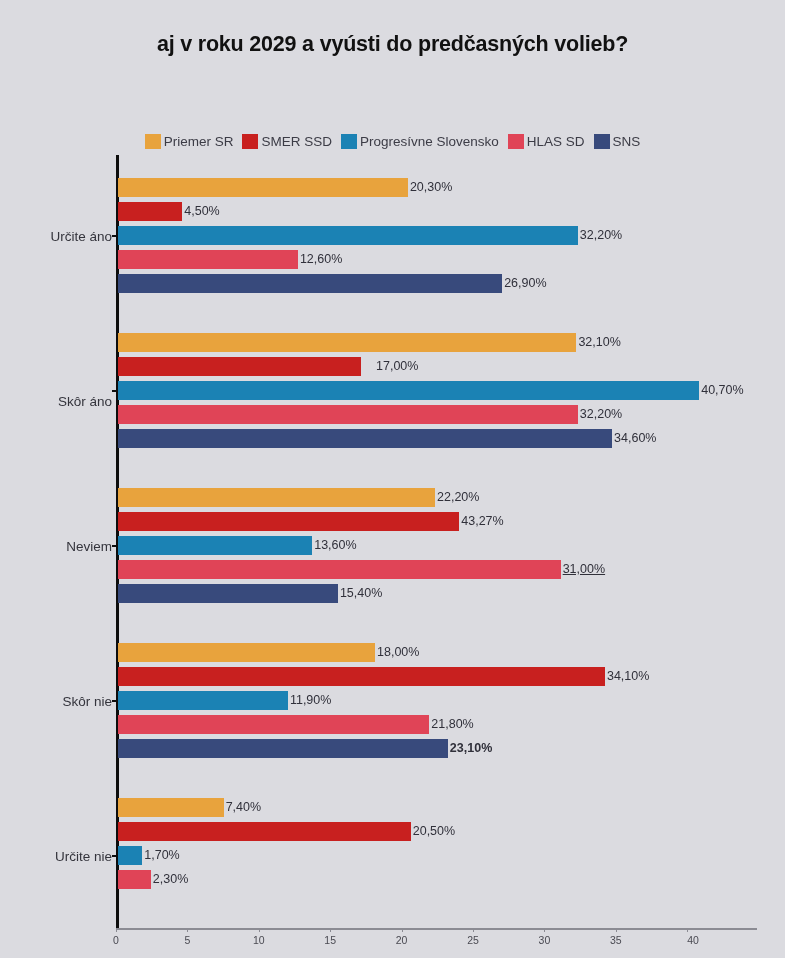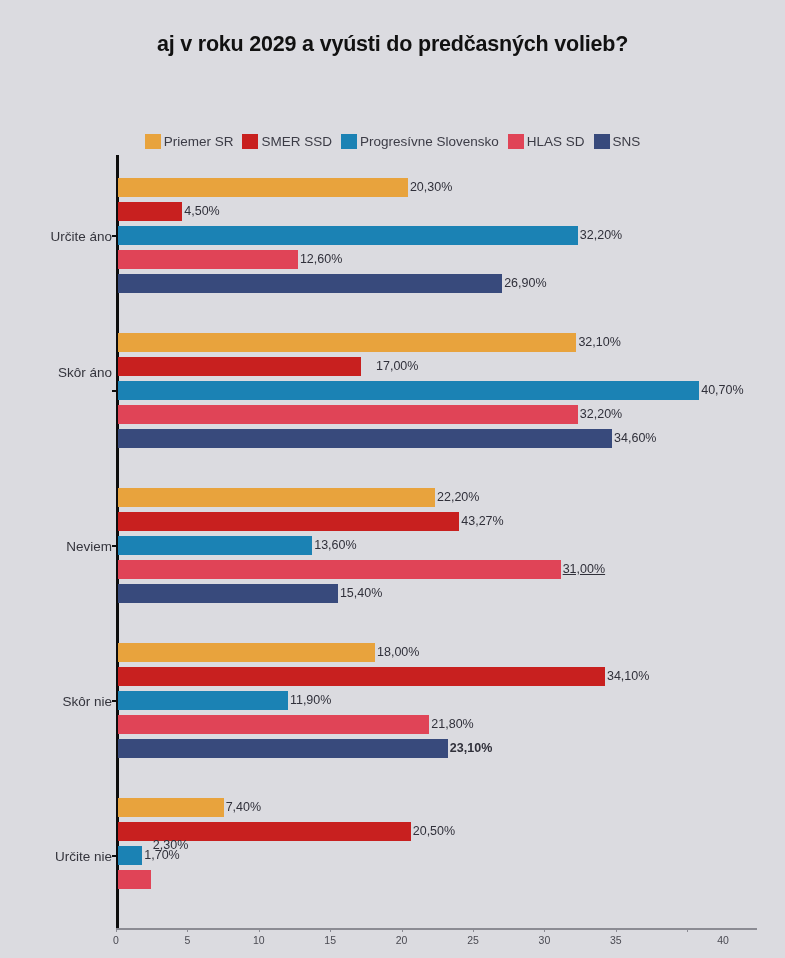--- a/index.html
+++ b/index.html
@@ -177,34 +177,34 @@
     <div class="x-tick-label" style="left: 330.2px;">15</div>
     <div class="x-tick" style="left: 401.6px;"></div>
     <div class="x-tick-label" style="left: 401.6px;">20</div>
     <div class="x-tick" style="left: 473px;"></div>
     <div class="x-tick-label" style="left: 473px;">25</div>
     <div class="x-tick" style="left: 544.4px;"></div>
     <div class="x-tick-label" style="left: 544.4px;">30</div>
     <div class="x-tick" style="left: 615.8px;"></div>
     <div class="x-tick-label" style="left: 615.8px;">35</div>
     <div class="x-tick" style="left: 687.2px;"></div>
-    <div class="x-tick-label" style="left: 723px;">40</div>
+    <div class="x-tick-label" style="left: 693px;">40</div>
     <div class="cat-label" style="top: 235.5px; right: 673px;">Určite áno</div>
     <div class="cat-tick" style="top: 235.5px;"></div>
     <div class="bar" style="top: 178px; width: 289.884px; background: rgb(232, 163, 61);"></div>
     <div class="bar-value" style="top: 178px; left: 409.884px;">20,30%</div>
     <div class="bar" style="top: 202px; width: 64.26px; background: rgb(200, 32, 31);"></div>
     <div class="bar-value" style="top: 202px; left: 184.26px;">4,50%</div>
     <div class="bar" style="top: 226px; width: 459.816px; background: rgb(27, 130, 180);"></div>
     <div class="bar-value" style="top: 226px; left: 579.816px;">32,20%</div>
     <div class="bar" style="top: 250px; width: 179.928px; background: rgb(224, 68, 87);"></div>
     <div class="bar-value" style="top: 250px; left: 299.928px;">12,60%</div>
     <div class="bar" style="top: 274px; width: 384.132px; background: rgb(56, 74, 124);"></div>
     <div class="bar-value" style="top: 274px; left: 504.132px;">26,90%</div>
-    <div class="cat-label" style="top: 372px; right: 673px;">Skôr áno</div>
+    <div class="cat-label" style="top: 401px; right: 673px;">Skôr áno</div>
     <div class="cat-tick" style="top: 390.5px;"></div>
     <div class="bar" style="top: 333px; width: 458.388px; background: rgb(232, 163, 61);"></div>
     <div class="bar-value" style="top: 333px; left: 578.388px;">32,10%</div>
     <div class="bar" style="top: 357px; width: 242.76px; background: rgb(200, 32, 31);"></div>
     <div class="bar-value" style="top: 357px; left: 376px;">17,00%</div>
     <div class="bar" style="top: 381px; width: 581.196px; background: rgb(27, 130, 180);"></div>
     <div class="bar-value" style="top: 381px; left: 701.196px;">40,70%</div>
     <div class="bar" style="top: 405px; width: 459.816px; background: rgb(224, 68, 87);"></div>
     <div class="bar-value" style="top: 405px; left: 579.816px;">32,20%</div>
     <div class="bar" style="top: 429px; width: 494.088px; background: rgb(56, 74, 124);"></div>
@@ -235,14 +235,14 @@
     <div class="bar-value" style="top: 739px; left: 449.868px; font-weight: bold;">23,10%</div>
     <div class="cat-label" style="top: 855.5px; right: 673px;">Určite nie</div>
     <div class="cat-tick" style="top: 855.5px;"></div>
     <div class="bar" style="top: 798px; width: 105.672px; background: rgb(232, 163, 61);"></div>
     <div class="bar-value" style="top: 798px; left: 225.672px;">7,40%</div>
     <div class="bar" style="top: 822px; width: 292.74px; background: rgb(200, 32, 31);"></div>
     <div class="bar-value" style="top: 822px; left: 412.74px;">20,50%</div>
     <div class="bar" style="top: 846px; width: 24.276px; background: rgb(27, 130, 180);"></div>
     <div class="bar-value" style="top: 846px; left: 144.276px;">1,70%</div>
     <div class="bar" style="top: 870px; width: 32.844px; background: rgb(224, 68, 87);"></div>
-    <div class="bar-value" style="top: 836px; left: 152.844px;">2,30%</div>
+    <div class="bar-value" style="top: 870px; left: 152.844px;">2,30%</div>
   </div>
 
 </body></html>

